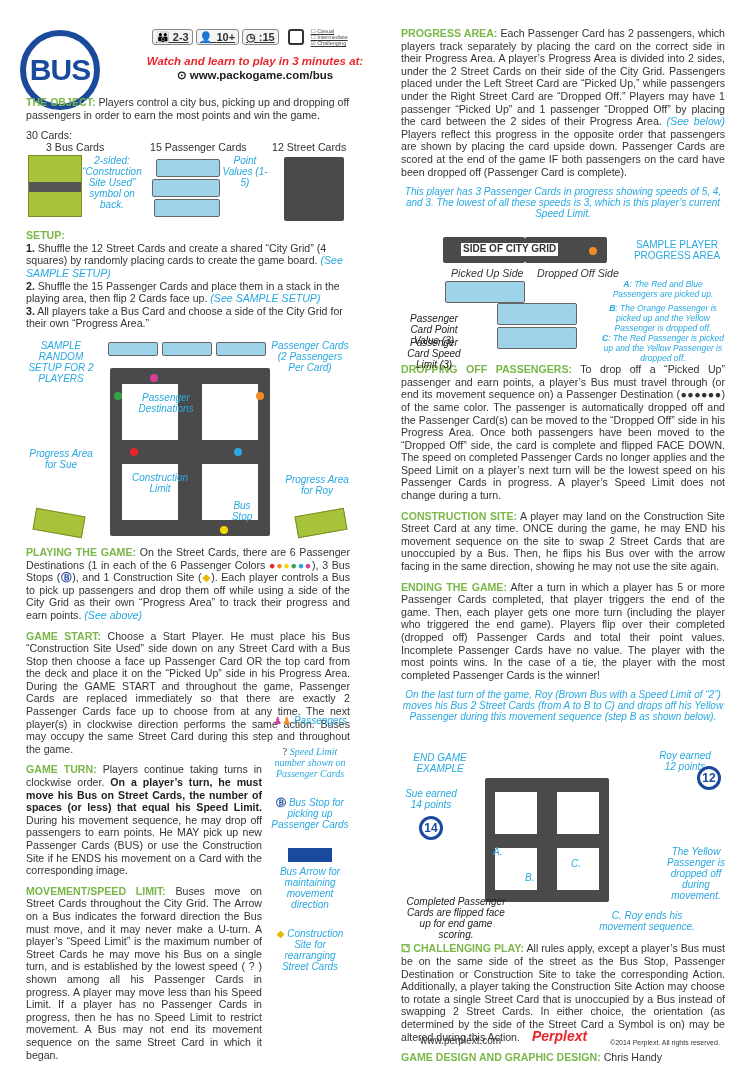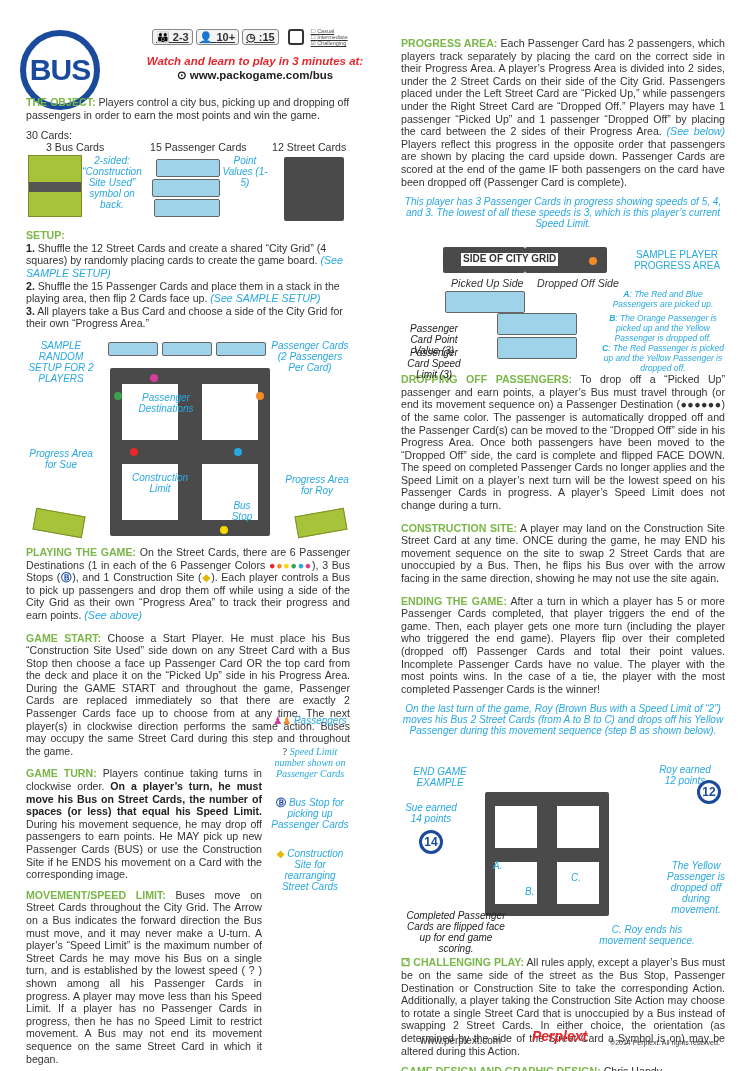--- a/index.html
+++ b/index.html
@@ -3,21 +3,21 @@
 <meta charset="utf-8">
 <style>
   * { box-sizing: border-box; margin: 0; padding: 0; }
   body { width: 750px; height: 1071px; background: #fff; font-family: "Liberation Sans", sans-serif; color: #333; font-size: 10.6px; line-height: 12.6px; position: relative; overflow: hidden; }
   .col { position: absolute; top: 0; }
   .left { left: 26px; width: 324px; }
   .right { left: 401px; width: 324px; }
   .h { color: #7ab648; font-weight: bold; }
   .b { font-weight: bold; color: #222; }
   .blue { color: #29a8e0; font-style: italic; }
-  .just { text-align: justify; margin-top: 10px; }
+  .just { text-align: justify; }
   p { margin-bottom: 8px; }
   .logo { position: absolute; left: 20px; top: 30px; width: 80px; height: 80px; border: 6px solid #1a4a9c; border-radius: 50%; display: flex; align-items: center; justify-content: center; color: #1a4a9c; font-weight: bold; font-size: 30px; font-family: "Liberation Sans", sans-serif; letter-spacing: -1px; }
   .badges { position: absolute; left: 152px; top: 28px; display: flex; gap: 3px; align-items: center; text-decoration: underline; }
   .badge { border: 1px solid #888; border-radius: 3px; padding: 1px 3px; font-weight: bold; font-size: 11px; color: #333; background: #f4f4f4; }
   .dice { width: 16px; height: 16px; border: 2px solid #333; border-radius: 3px; margin-left: 6px; position: relative; }
   .diff { font-size: 5.5px; line-height: 6px; color: #555; margin-left: 4px; }
   .watch { position: absolute; left: 140px; top: 55px; width: 230px; text-align: center; color: #e8262b; font-weight: bold; font-style: italic; font-size: 11.5px; }
   .url { position: absolute; left: 140px; top: 69px; width: 230px; text-align: center; font-weight: bold; font-size: 11.5px; color: #222; }
   .abs { position: absolute; }
   .card-green { background: #a7c33a; border: 1px solid #7a8f2a; }
@@ -114,20 +114,21 @@
     <span class="h">MOVEMENT/SPEED LIMIT:</span> <span>Buses move on Street Cards throughout the City Grid. The Arrow on a Bus indicates the forward direction the Bus must move, and it may never make a U-turn. A player’s “Speed Limit” is the maximum number of Street Cards he may move his Bus on a single turn, and is established by the lowest speed ( ? ) shown among all his Passenger Cards in progress. A player may move less than his Speed Limit. If a player has no Passenger Cards in progress, then he has no Speed Limit to restrict movement. A Bus may not end its movement sequence on the same Street Card in which it began.</span>
   </div>
 
   <p class="just" style="margin-top:8px;"><span class="h">PICKING UP PASSENGERS:</span> <span>When a player ENDS his movement sequence on a Bus Stop (BUS), he MAY choose a face up Passenger Card OR draw one from the deck. Then, he must place it on the “Picked Up” (left) side in his Progress Area. The maximum Passenger Cards a player may have IN PROGRESS is 3. Once the deck and face up Passenger Cards become exhausted, players may not acquire new Cards.</span></p>
 </div>
 
 <div class="abs" style="left:270px;top:715px;width:80px;">
   <div class="lbl-blue" style="margin-bottom:20px;"><span style="color:#d53e98;font-style:normal;">♟</span><span style="color:#f28c28;font-style:normal;">♟</span> <span>Passengers</span></div>
   <div class="lbl-blue" style="margin-bottom:18px;font-family:Liberation Serif, serif;"><span style="font-style:normal;color:#333;">?</span> <span>Speed Limit number shown on Passenger Cards</span></div>
   <div class="lbl-blue" style="margin-bottom:18px;"><span style="font-style:normal;color:#1a4a9c;font-weight:bold;">Ⓑ</span> <span>Bus Stop for picking up Passenger Cards</span></div>
+  <div class="lbl-blue" style="margin-bottom:18px;"><div style="width:44px;height:14px;background:#1a4a9c;margin:0 auto 4px;"></div><span>Bus Arrow for maintaining movement direction</span></div>
   <div class="lbl-blue"><span style="font-style:normal;color:#e6b800;">◆</span> <span>Construction Site for rearranging Street Cards</span></div>
 </div>
 
 <div class="col right" style="top:27px;">
   <p class="just"><span class="h">PROGRESS AREA:</span> <span>Each Passenger Card has 2 passengers, which players track separately by placing the card on the correct side in their Progress Area. A player’s Progress Area is divided into 2 sides, under the 2 Street Cards on their side of the City Grid. Passengers placed under the Left Street Card are “Picked Up,” while passengers under the Right Street Card are “Dropped Off.” Players may have 1 passenger “Picked Up” and 1 passenger “Dropped Off” by placing the card between the 2 sides of their Progress Area.</span> <span class="blue">(See below)</span> <span>Players reflect this progress in the opposite order that passengers are shown by placing the card upside down. Passenger Cards are scored at the end of the game IF both passengers on the card have been dropped off (Passenger Card is complete).</span></p>
   <div class="lbl-blue">This player has 3 Passenger Cards in progress showing speeds of 5, 4, and 3. The lowest of all these speeds is 3, which is this player’s current Speed Limit.</div>
 
   <div style="position:relative;height:130px;margin-top:4px;">
     <div class="abs street" style="left:42px;top:14px;width:82px;height:26px;"></div>
     <div class="abs street" style="left:124px;top:14px;width:82px;height:26px;"></div>

